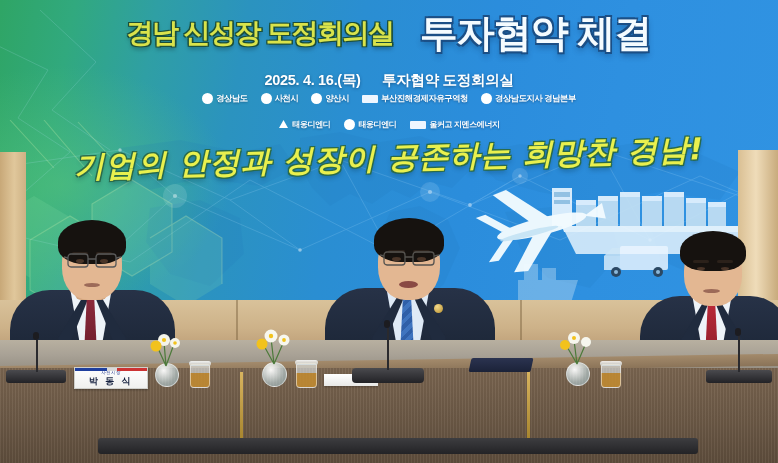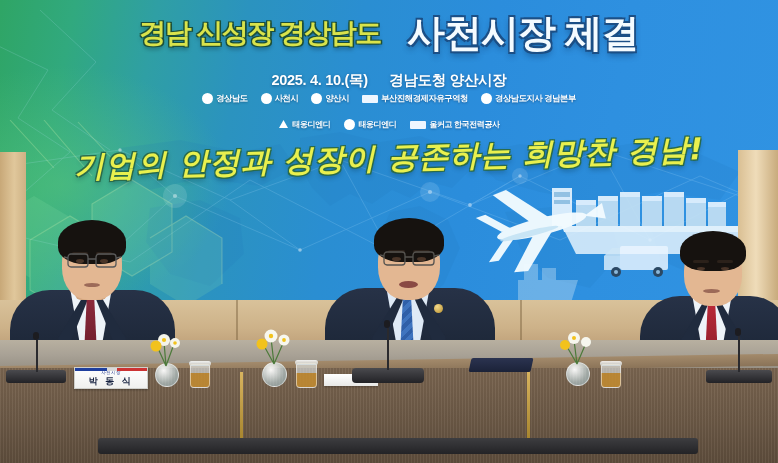--- a/index.html
+++ b/index.html
@@ -155,20 +155,21 @@
   .brow { position:absolute; background:#2b211a; border-radius:2px; }
   .eye  { position:absolute; background:#4a3528; border-radius:50%; }
   .mouth{ position:absolute; background:#9c6a58; border-radius:50%; }
 
   
   .nameplate {
     position:absolute; background:linear-gradient(180deg,#ffffff,#f0f0ee);
     border:1px solid #cfcfcb; box-shadow:0 1px 2px rgba(0,0,0,.3);
     display:flex; flex-direction:column; align-items:center; justify-content:center;
     overflow:hidden;
+    font-family:Liberation Serif, serif;
   }
   .nameplate .np-org {
     font-size:4.6px; color:#2a3f8f; letter-spacing:.3px; line-height:6px; white-space:nowrap;
   }
   .nameplate .np-name {
     font-size:9px; color:#16213f; font-weight:700; letter-spacing:2.5px;
     line-height:11px; white-space:nowrap;
   }
   .np-bar { position:absolute; top:0; left:0; width:100%; height:2.5px;
             background:linear-gradient(90deg,#1f3f9e 0 45%, #d8d8d8 45% 58%, #c33 58% 100%); }
@@ -305,29 +306,29 @@
         <path d="M4,18 L20,18 L20,32 L4,32 Z" fill="#dbeefb"></path>
         <path d="M4,18 L12,10 L20,10 L20,18 Z" fill="#cfe7f7"></path>
         <circle cx="16" cy="34" r="5" fill="#2b3a4a"></circle>
           <circle cx="16" cy="34" r="2" fill="#9fc0d8"></circle>
         <circle cx="58" cy="34" r="5" fill="#2b3a4a"></circle>
           <circle cx="58" cy="34" r="2" fill="#9fc0d8"></circle>
       </g>
     </svg>
 
     <div class="headline">
-      <span class="hl-green">경남 신성장 경상남도</span>
+      <span class="hl-green">경남 신성장 도정회의실</span>
       &nbsp;
-      <span class="hl-white">사천시장 체결</span>
+      <span class="hl-white">투자협약 체결</span>
     </div>
 
     <div class="subline">
-      <span>2025. 4. 10.(목)</span>
+      <span>2025. 4. 16.(목)</span>
       <span class="gap"></span>
-      <span>경남도청 양산시장</span>
+      <span>투자협약 도정회의실</span>
     </div>
 
     <div class="logorow r1">
       <span class="logo">
         <i class="mark"></i>
         <span>경상남도</span>
       </span>
       <span class="logo">
         <i class="mark"></i>
         <span>사천시</span>
@@ -354,21 +355,21 @@
             </svg>
         </i>
         <span>태웅디엔디</span>
       </span>
       <span class="logo">
         <i class="mark"></i>
         <span>태웅디엔디</span>
       </span>
       <span class="logo">
         <i class="mark bar"></i>
-        <span>울커고 한국전력공사</span>
+        <span>울커고 지멘스에너지</span>
       </span>
     </div>
 
     <div class="slogan">기업의 안정과 성장이 공존하는 희망찬 경남!</div>
   </div>
 
   <div class="wall-left"></div>
   <div class="wall-right"></div>
   <div class="glass-panel"></div>
   <div class="wall-strip"></div>

